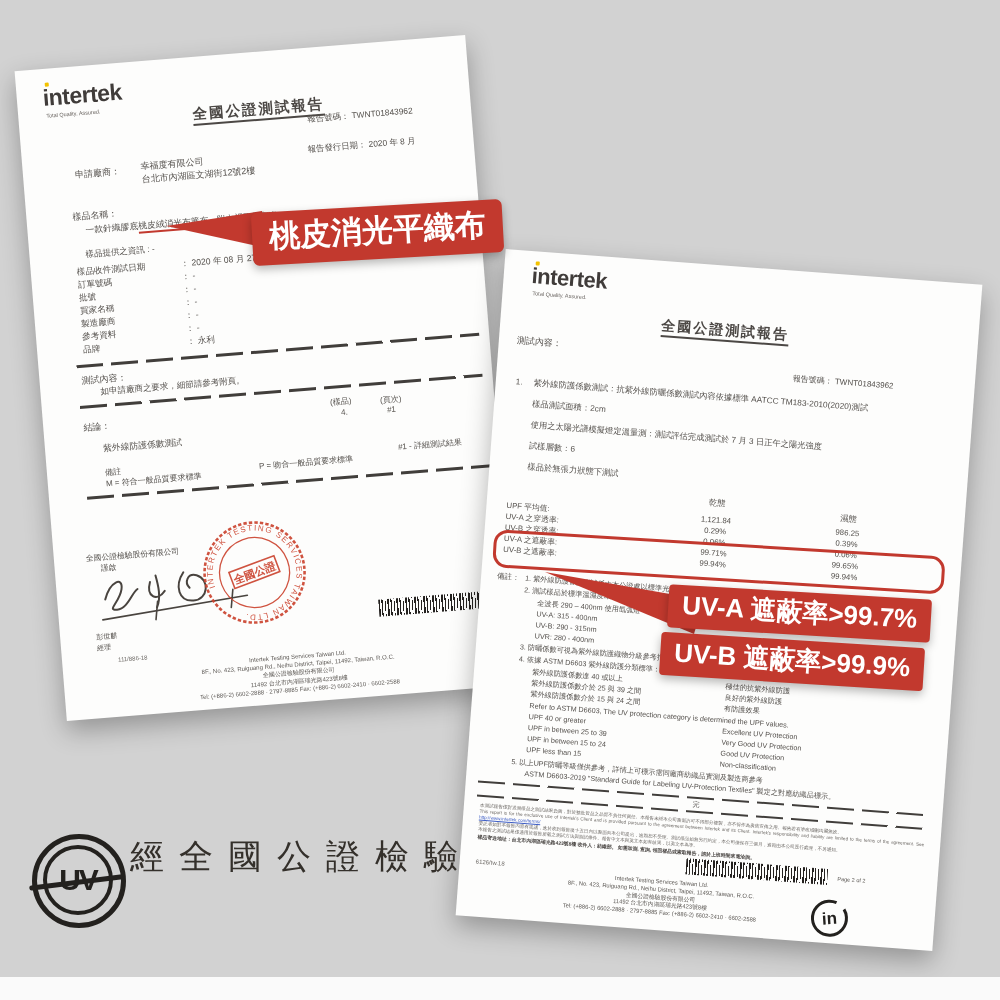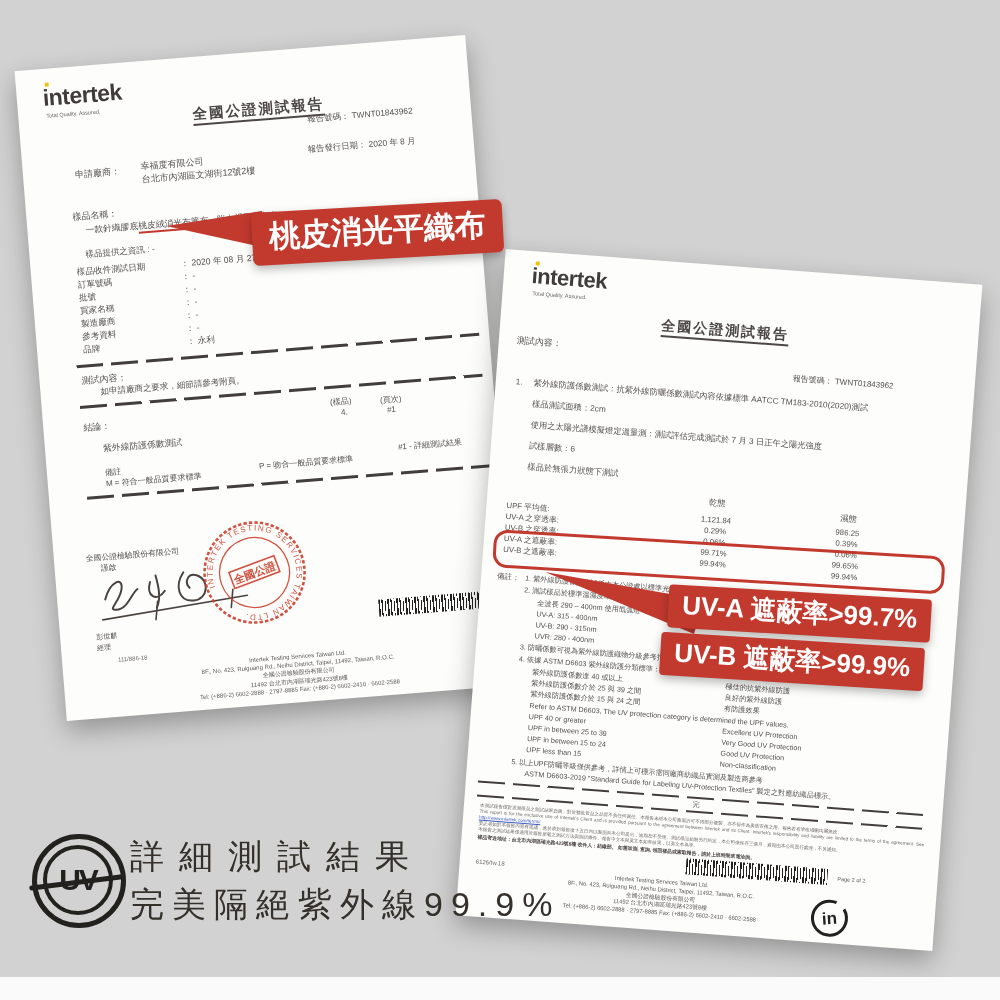--- a/index.html
+++ b/index.html
@@ -245,17 +245,16 @@
   <div class="callout" style="left:668px;top:592px;padding:7px 14px 9px;font-size:26px;transform:rotate(3.4deg);border-radius:4px">UV-A 遮蔽率&gt;99.7%</div>
   <div class="callout" style="left:660px;top:640px;padding:7px 14px 9px;font-size:26px;transform:rotate(3.6deg);border-radius:4px">UV-B 遮蔽率&gt;99.9%</div>
 
   <div class="a" style="left:32px;top:828px;width:96px;height:96px">
     <div class="a" style="left:0;top:6px;width:84px;height:84px;border:5px solid #23211e;border-radius:50%"></div>
     <div class="a" style="left:11px;top:17px;width:62px;height:62px;border:4px solid #23211e;border-radius:50%"></div>
     <div class="a" style="left:11px;top:17px;width:70px;height:70px;display:flex;align-items:center;justify-content:center;
                 font-size:30px;font-weight:bold;letter-spacing:-2px;color:#23211e">UV</div>
     <div class="a" style="left:-3px;top:52px;width:94px;height:5px;background:#23211e;border-radius:3px;transform:rotate(-7deg)"></div>
   </div>
-  <div class="a" style="left:130px;top:834px;font-size:34px;letter-spacing:15px;color:#34302b">詳細測試結果</div>
-  <div class="a" style="left:130px;top:882px;font-size:34px;letter-spacing:8px;color:#34302b">完美隔絕紫外線99.9%</div>
+  <div class="a" style="left:130px;top:834px;font-size:34px;letter-spacing:15px;color:#34302b">經全國公證檢驗</div>
 
   <div class="a" style="left:0;top:977px;width:1000px;height:23px;background:#fafafa"></div>
 </div>
 
 </body></html>

